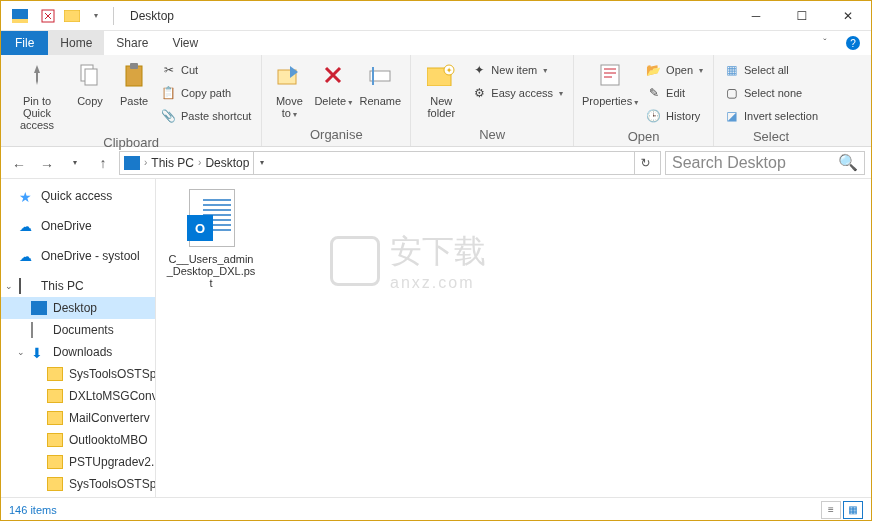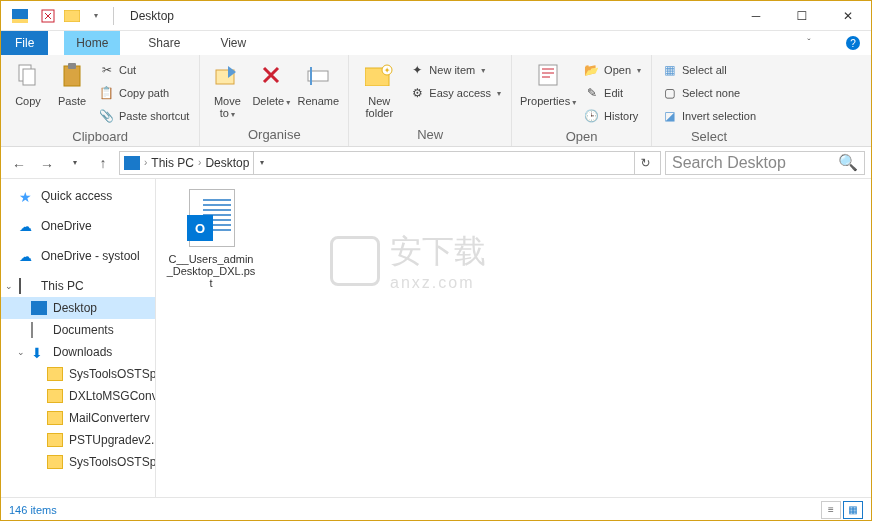--- a/index.html
+++ b/index.html
@@ -6,24 +6,24 @@
 body { background: #fff; width: 872px; height: 521px; overflow: hidden; border: 1px solid #d4a017; }
 
 .titlebar { height: 30px; display: flex; align-items: center; background: #fff; border-bottom: 1px solid #e5e5e5; }
 .titlebar-icon { width: 22px; height: 22px; margin: 0 4px; display: flex; align-items: center; justify-content: center; }
 .qat { display: flex; align-items: center; gap: 2px; padding: 0 4px; }
 .qat-btn { width: 22px; height: 22px; display: flex; align-items: center; justify-content: center; font-size: 11px; color: #555; }
 .titlebar-text { font-size: 12px; color: #333; margin-left: 8px; flex: 1; }
 .win-controls { display: flex; }
 .win-btn { width: 46px; height: 30px; display: flex; align-items: center; justify-content: center; font-size: 12px; color: #333; }
 
-.tabs { height: 24px; display: flex; align-items: flex-end; background: #fff; font-size: 12px; gap: 16px; }
+.tabs { height: 24px; display: flex; align-items: flex-end; background: #fff; font-size: 12px; }
 .tab-file { background: #1979ca; color: #fff; padding: 4px 14px; height: 24px; display: flex; align-items: center; }
 .tab { padding: 4px 12px; color: #444; height: 24px; display: flex; align-items: center; }
-.tab.active { background: #7dd3fc; }
+.tab.active { background: #e5e5e5; }
 .tabs-spacer { flex: 1; }
 .help-btn { width: 24px; height: 24px; display: flex; align-items: center; justify-content: center; margin-right: 6px; }
 .help-circle { width: 14px; height: 14px; border-radius: 50%; background: #0078d7; color: #fff; font-size: 10px; display: flex; align-items: center; justify-content: center; }
 .expand-btn { width: 24px; height: 24px; display: flex; align-items: center; justify-content: center; color: #555; margin-right: 4px; font-size: 10px; }
 
 .ribbon { height: 92px; background: #f5f5f5; border-bottom: 1px solid #dcdcdc; display: flex; }
 .ribbon-group { border-right: 1px solid #e3e3e3; padding: 2px 6px; display: flex; flex-direction: column; position: relative; }
 .ribbon-group-content { flex: 1; display: flex; align-items: flex-start; gap: 2px; }
 .ribbon-group-label { font-size: 13px; color: #666; text-align: center; padding: 2px 0; }
 .big-btn { display: flex; flex-direction: column; align-items: center; justify-content: flex-start; width: 48px; padding: 2px; gap: 4px; color: #444; font-size: 11px; line-height: 1.1; text-align: center; }
@@ -122,20 +122,28 @@
   <div class="expand-btn">ˇ</div>
   <div class="help-btn">
       <div class="help-circle">?</div>
     </div>
 </div>
 
 <div class="ribbon">
 
   <div class="ribbon-group">
     <div class="ribbon-group-content">
+      <div class="big-btn wide">
+        <div class="icon-slot">
+            <svg width="24" height="24">
+              <path d="M12 2l3 8h-2v8l-1 4-1-4v-8h-2z" fill="#888"></path>
+            </svg>
+          </div>
+        <span>Pin to Quick access</span>
+      </div>
       <div class="big-btn narrow">
         <div class="icon-slot">
             <svg width="22" height="24">
               <rect x="2" y="2" width="12" height="16" fill="#fff" stroke="#999"></rect>
               <rect x="6" y="6" width="12" height="16" fill="#fff" stroke="#999"></rect>
             </svg>
           </div>
         <span>Copy</span>
       </div>
       <div class="big-btn narrow">
@@ -338,20 +346,24 @@
     <div class="nav-item l3">
         <span class="nicon folder-yellow"></span>
         <span>DXLtoMSGConv</span>
       </div>
     <div class="nav-item l3">
         <span class="nicon folder-yellow"></span>
         <span>MailConverterv</span>
       </div>
     <div class="nav-item l3">
         <span class="nicon folder-yellow"></span>
+        <span>OutlooktoMBO</span>
+      </div>
+    <div class="nav-item l3">
+        <span class="nicon folder-yellow"></span>
         <span>PSTUpgradev2.</span>
       </div>
     <div class="nav-item l3">
         <span class="nicon folder-yellow"></span>
         <span>SysToolsOSTSp</span>
       </div>
   </div>
 
   <div class="content">
     <div class="file-item">

